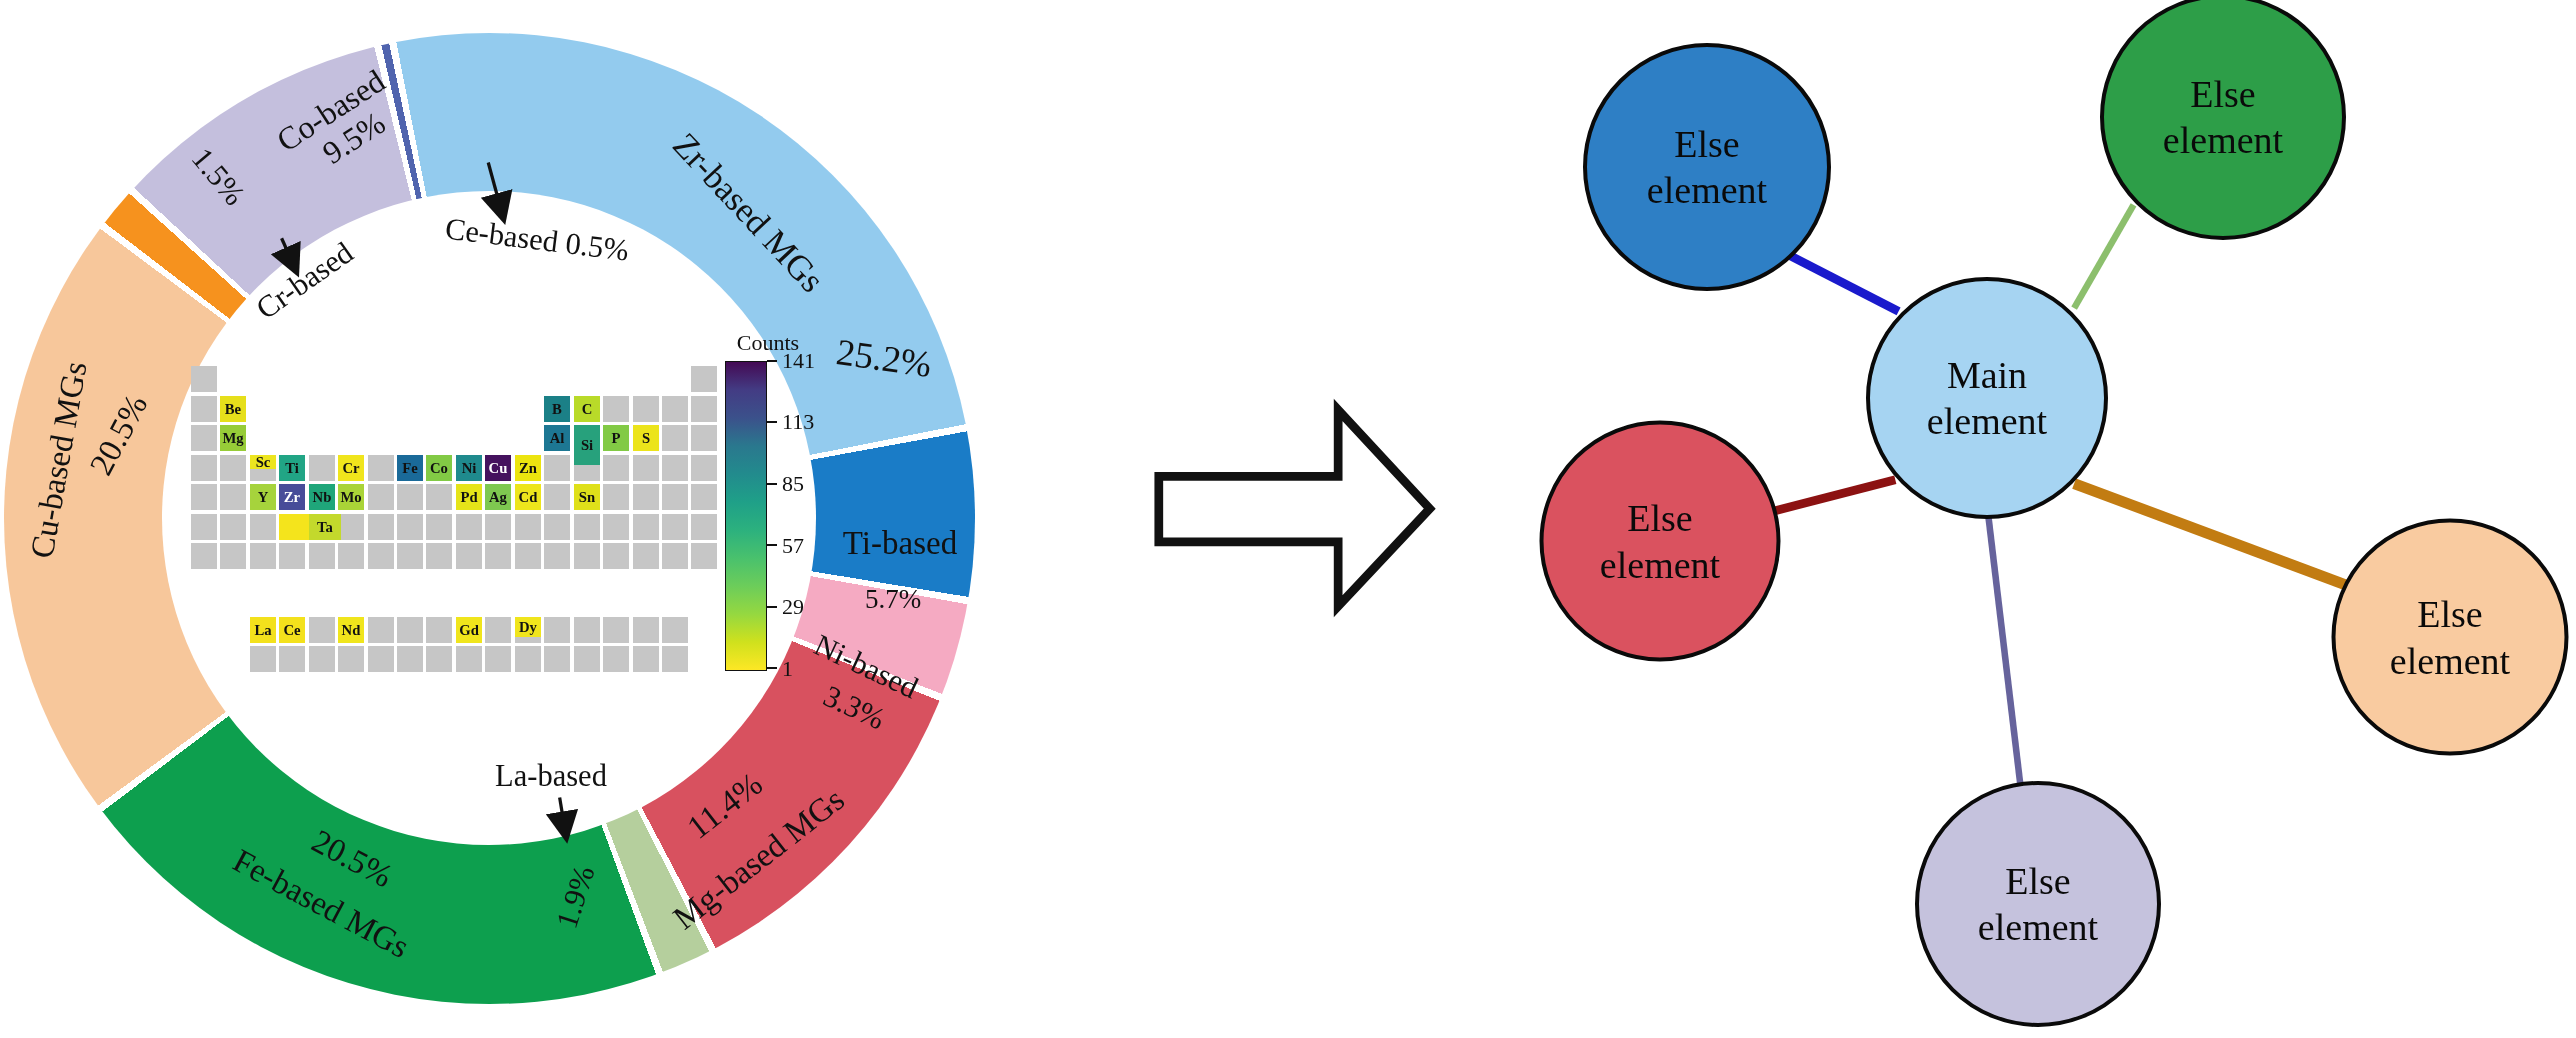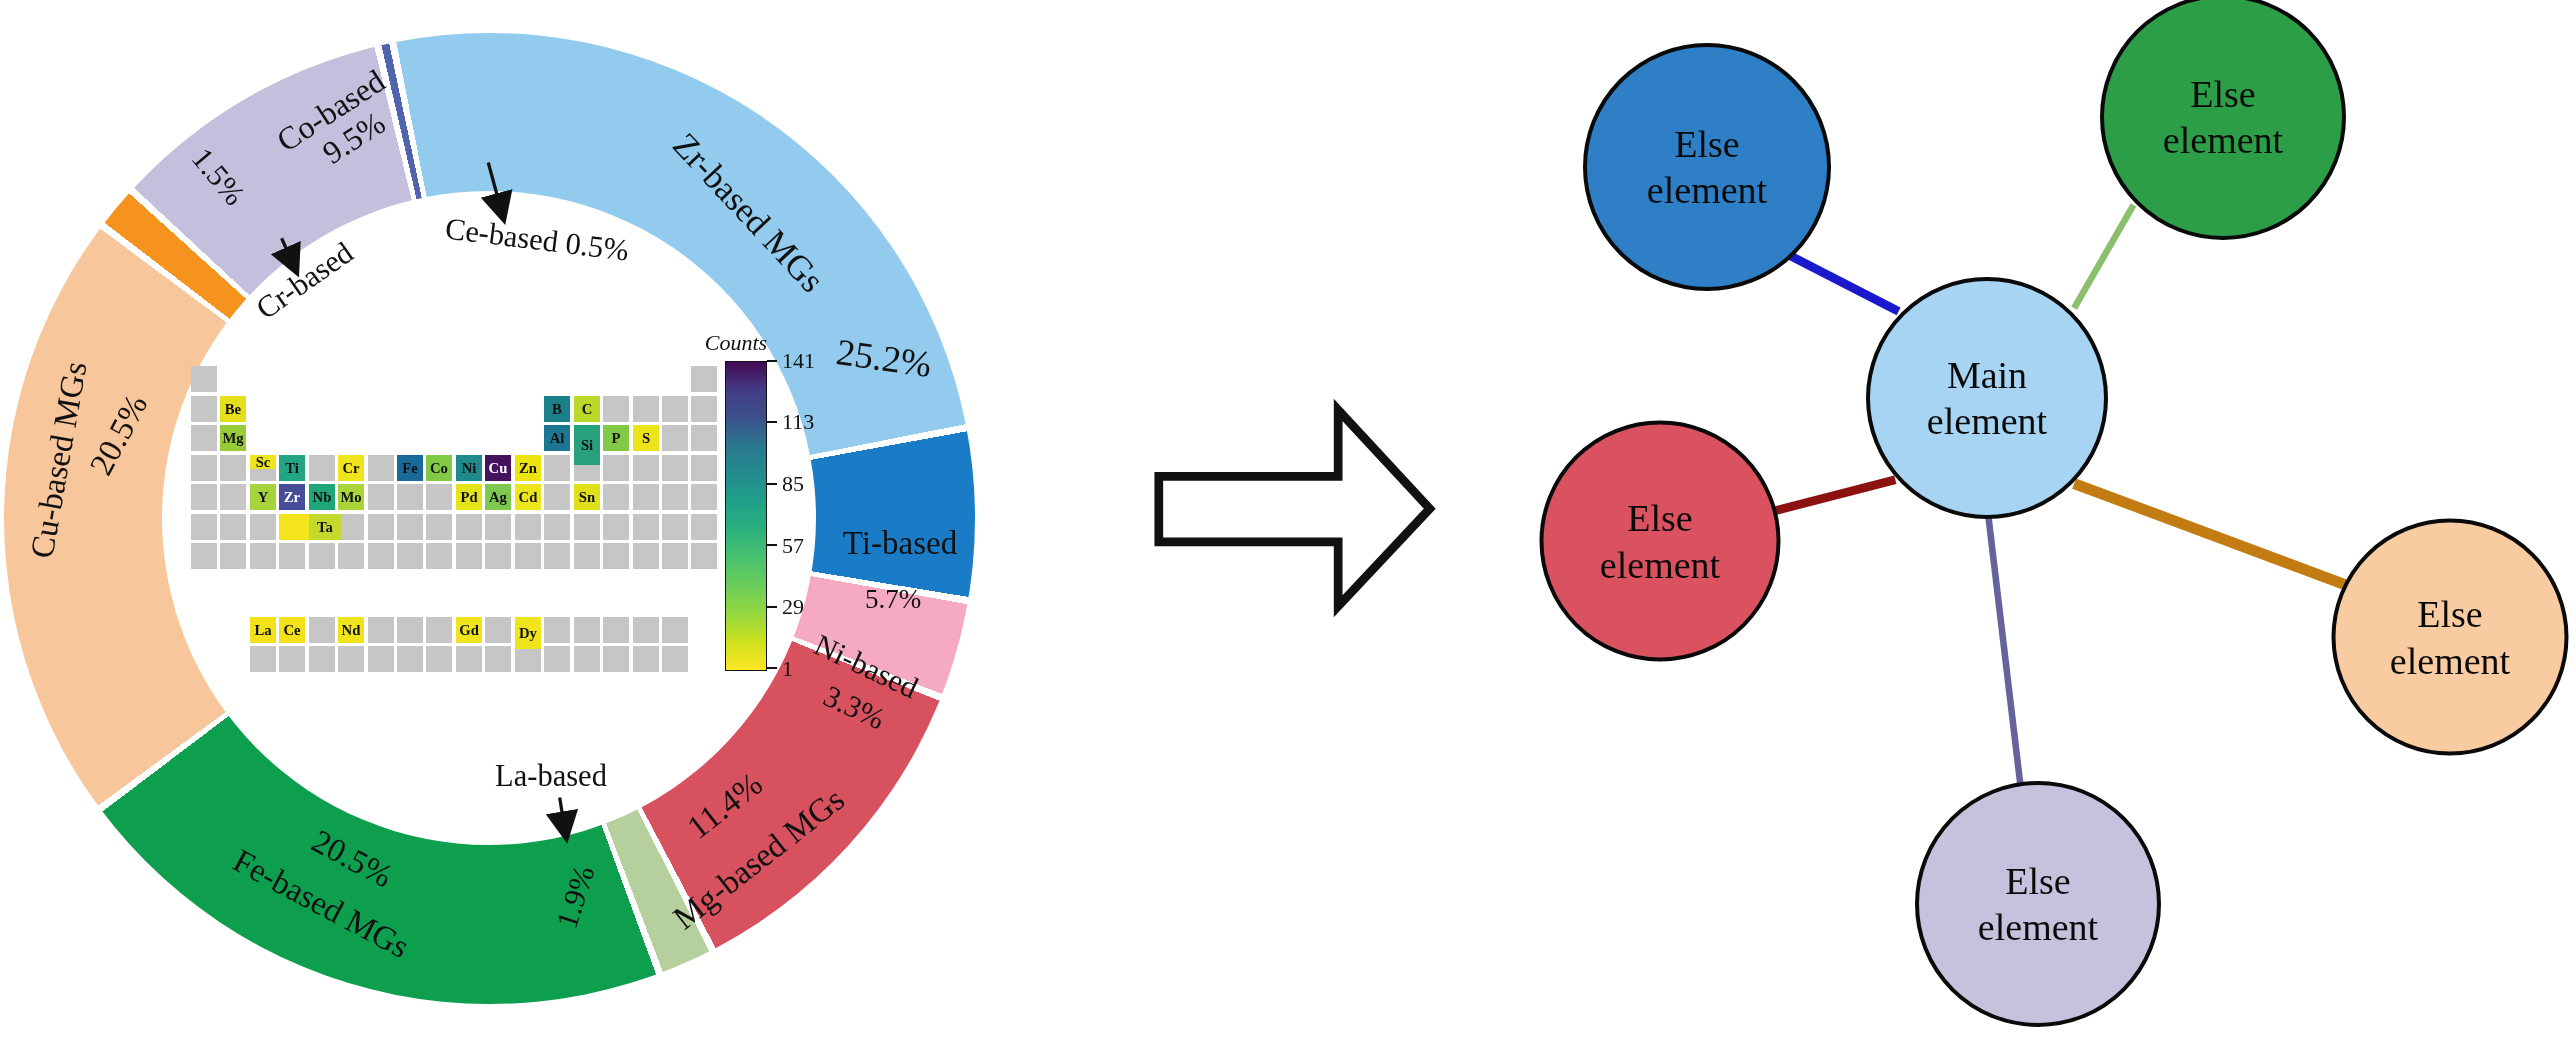--- a/index.html
+++ b/index.html
@@ -196,24 +196,24 @@
       <div class="ptable-cell" style="left: 456px; top: 484px; width: 26px; height: 26px; background: rgb(229, 228, 25); color: rgb(17, 17, 17);">Pd</div>
       <div class="ptable-cell" style="left: 485px; top: 484px; width: 26px; height: 26px; background: rgb(126, 200, 80); color: rgb(17, 17, 17);">Ag</div>
       <div class="ptable-cell" style="left: 515px; top: 484px; width: 26px; height: 26px; background: rgb(237, 229, 28); color: rgb(17, 17, 17);">Cd</div>
       <div class="ptable-cell" style="left: 574px; top: 484px; width: 26px; height: 26px; background: rgb(223, 224, 26); color: rgb(17, 17, 17);">Sn</div>
       <div class="ptable-cell" style="left: 279px; top: 514px; width: 26px; height: 26px; background: rgb(244, 228, 28); color: #a21caf; padding-left: 32px;">Hf</div>
       <div class="ptable-cell" style="left: 309px; top: 514px; width: 32px; height: 26px; background: rgb(195, 217, 44); color: rgb(17, 17, 17);">Ta</div>
       <div class="ptable-cell" style="left: 250px; top: 617px; width: 26px; height: 26px; background: rgb(243, 225, 28); color: rgb(17, 17, 17);">La</div>
       <div class="ptable-cell" style="left: 279px; top: 617px; width: 26px; height: 26px; background: rgb(243, 225, 28); color: rgb(17, 17, 17);">Ce</div>
       <div class="ptable-cell" style="left: 338px; top: 617px; width: 26px; height: 26px; background: rgb(240, 229, 28); color: rgb(17, 17, 17);">Nd</div>
       <div class="ptable-cell" style="left: 456px; top: 617px; width: 26px; height: 26px; background: rgb(240, 229, 28); color: rgb(17, 17, 17);">Gd</div>
-      <div class="ptable-cell" style="left: 515px; top: 617px; width: 26px; height: 32px; background: rgb(240, 229, 28); color: rgb(17, 17, 17);">Dy</div>
-    </div>
-
-  <div class="cb-title" style="left:736px;top:356px;font-style:italic;">Counts</div>
+      <div class="ptable-cell" style="left: 515px; top: 617px; width: 26px; height: 20px; background: rgb(240, 229, 28); color: rgb(17, 17, 17);">Dy</div>
+    </div>
+
+  <div class="cb-title" style="left:768px;top:356px;">Counts</div>
   <div class="colorbar" id="colorbar" style="left: 725px; top: 361px; width: 40px; height: 308px; background: linear-gradient(rgb(68, 10, 84), rgb(67, 60, 132), rgb(59, 81, 139), rgb(42, 120, 142), rgb(34, 139, 141), rgb(31, 160, 136), rgb(44, 177, 126), rgb(73, 193, 109), rgb(108, 205, 90), rgb(149, 216, 64), rgb(207, 225, 29), rgb(253, 231, 37));"></div>
   <div id="colorbar-ticks">
       <div class="cb-tickmark" style="left: 767px; top: 360px; width: 9.8px;"></div>
       <div class="cb-tick" style="left: 782px; top: 361px;">141</div>
       <div class="cb-tickmark" style="left: 767px; top: 421px; width: 9.8px;"></div>
       <div class="cb-tick" style="left: 782px; top: 422px;">113</div>
       <div class="cb-tickmark" style="left: 767px; top: 483px; width: 9.8px;"></div>
       <div class="cb-tick" style="left: 782px; top: 484px;">85</div>
       <div class="cb-tickmark" style="left: 767px; top: 544px; width: 9.8px;"></div>
       <div class="cb-tick" style="left: 782px; top: 546px;">57</div>

